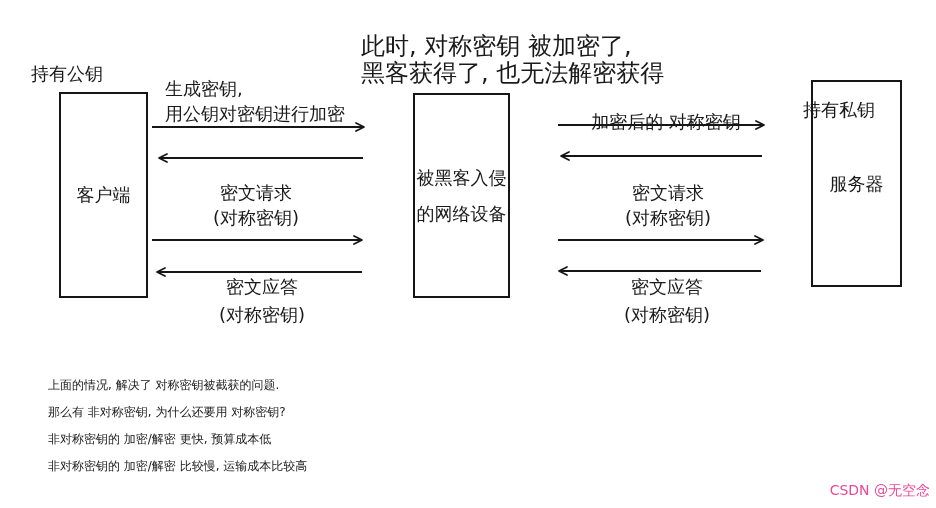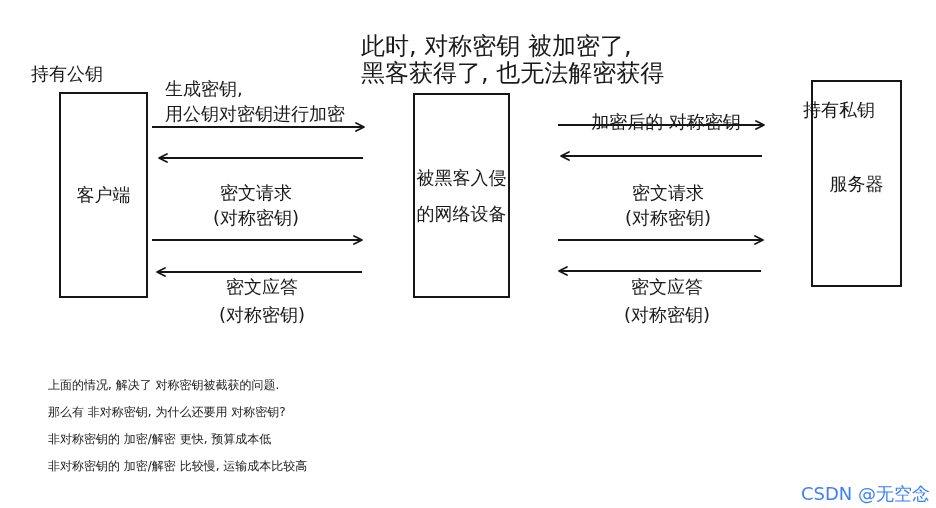--- a/index.html
+++ b/index.html
@@ -38,21 +38,21 @@
   .msg-l3{left:177px;top:273px;width:170px;line-height:28px;}
   .msg-r1{left:566px;top:93px;width:200px;margin-top:16px;}
   .msg-r2{left:583px;top:180px;width:170px;}
   .msg-r3{left:582px;top:273px;width:170px;line-height:28px;}
   .notes{
     position:absolute;left:48px;top:372px;
     font-size:12px;line-height:27px;
   }
   .watermark{
     position:absolute;right:6px;top:482px;
-    font-size:18px;color:#3b82f6;
+    font-size:14px;color:#ec4899;
   }
   .middle-label{white-space:pre-line;line-height:36px;}
 </style>
 </head>
 <body>
 
 <div class="stage">
 
   <svg class="arrow-layer" width="936" height="508" viewBox="0 0 936 508">
     <defs>

